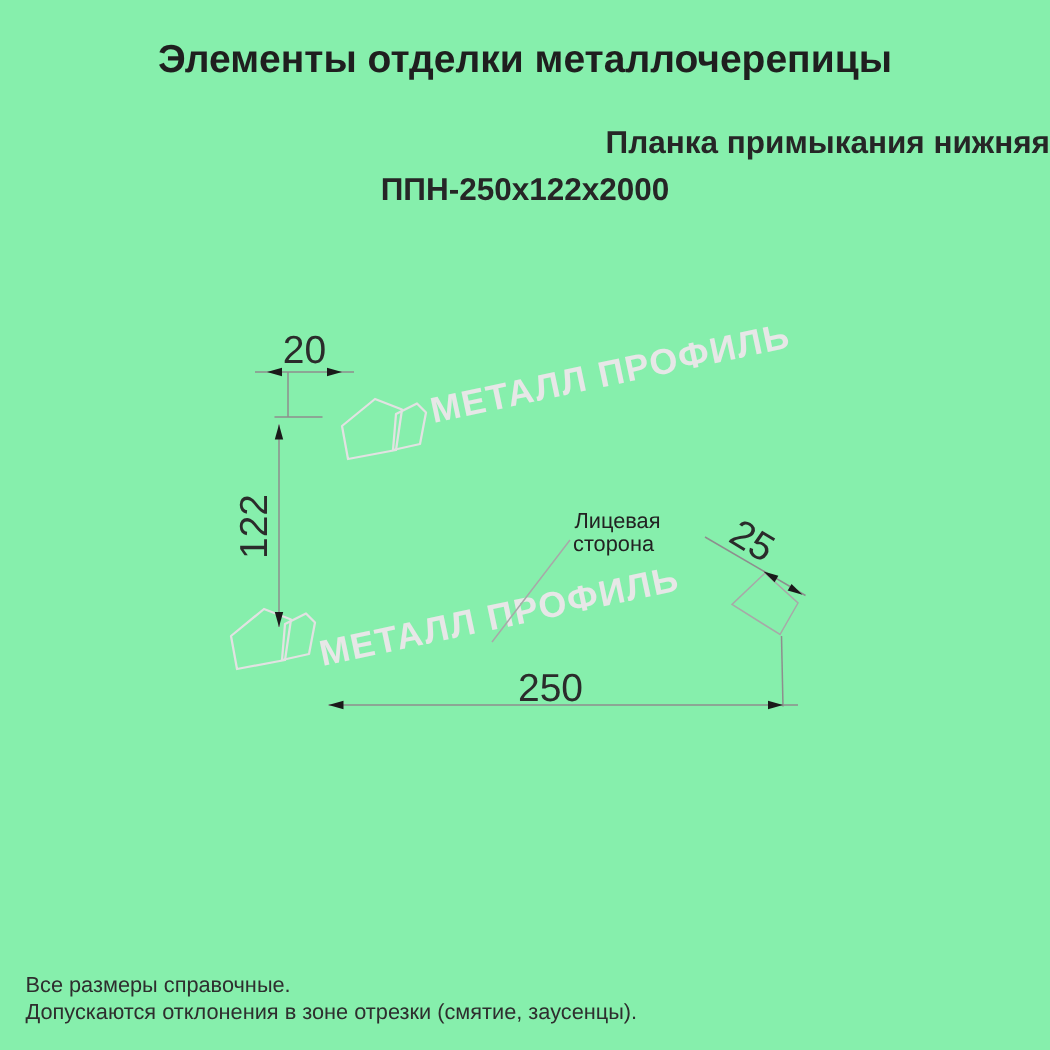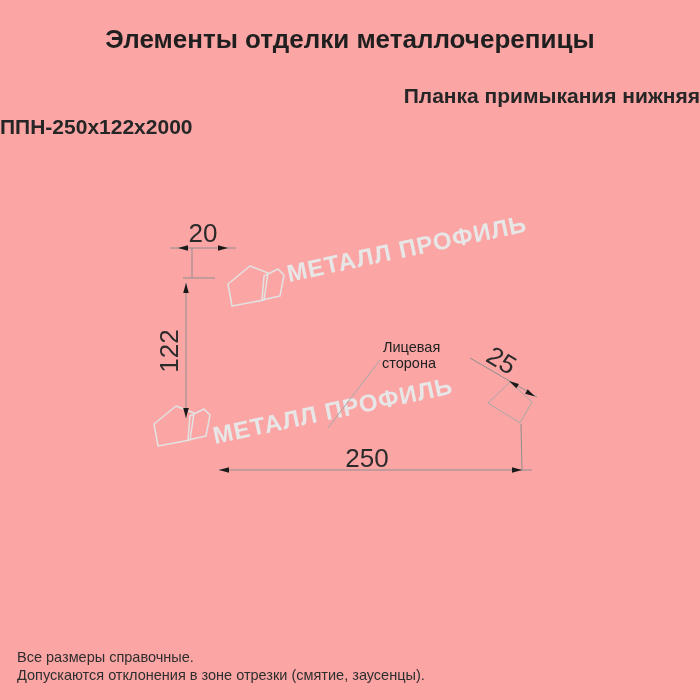--- a/index.html
+++ b/index.html
@@ -1,30 +1,30 @@
 <!DOCTYPE html>
 <html><head>
 <meta charset="utf-8">
 <style>
   html,body{margin:0;padding:0;background:#fff;}
   #page{
-    position:relative;width:700px;height:700px;background:#fca5a5;overflow:hidden;
+    position:relative;width:700px;height:700px;background:#86efac;overflow:hidden;
     font-family:"Liberation Sans", sans-serif;
   }
   .abs{position:absolute;}
   .title{
     top:25px;left:0;width:700px;text-align:center;
     font-size:26px;font-weight:bold;color:#1f1f1f;line-height:1.1;
   }
   .product-name{
     top:84px;left:0;width:700px;text-align:right;
     font-size:21px;font-weight:bold;color:#262626;line-height:1.1;
   }
   .product-code{
-    top:115px;left:0;width:700px;
+    top:115px;left:0;width:700px;text-align:center;
     font-size:21px;font-weight:bold;color:#262626;line-height:1.1;
   }
   .note{
     left:17px;width:640px;font-size:14.5px;color:#2e2e2e;line-height:1.1;
   }
   .note1{top:650px;}
   .note2{top:668px;}
   svg{position:absolute;top:0;left:0;}
   svg text{font-family:"Liberation Sans", sans-serif;}
   .dimtxt{font-size:26px;fill:#2b2b2b;}

